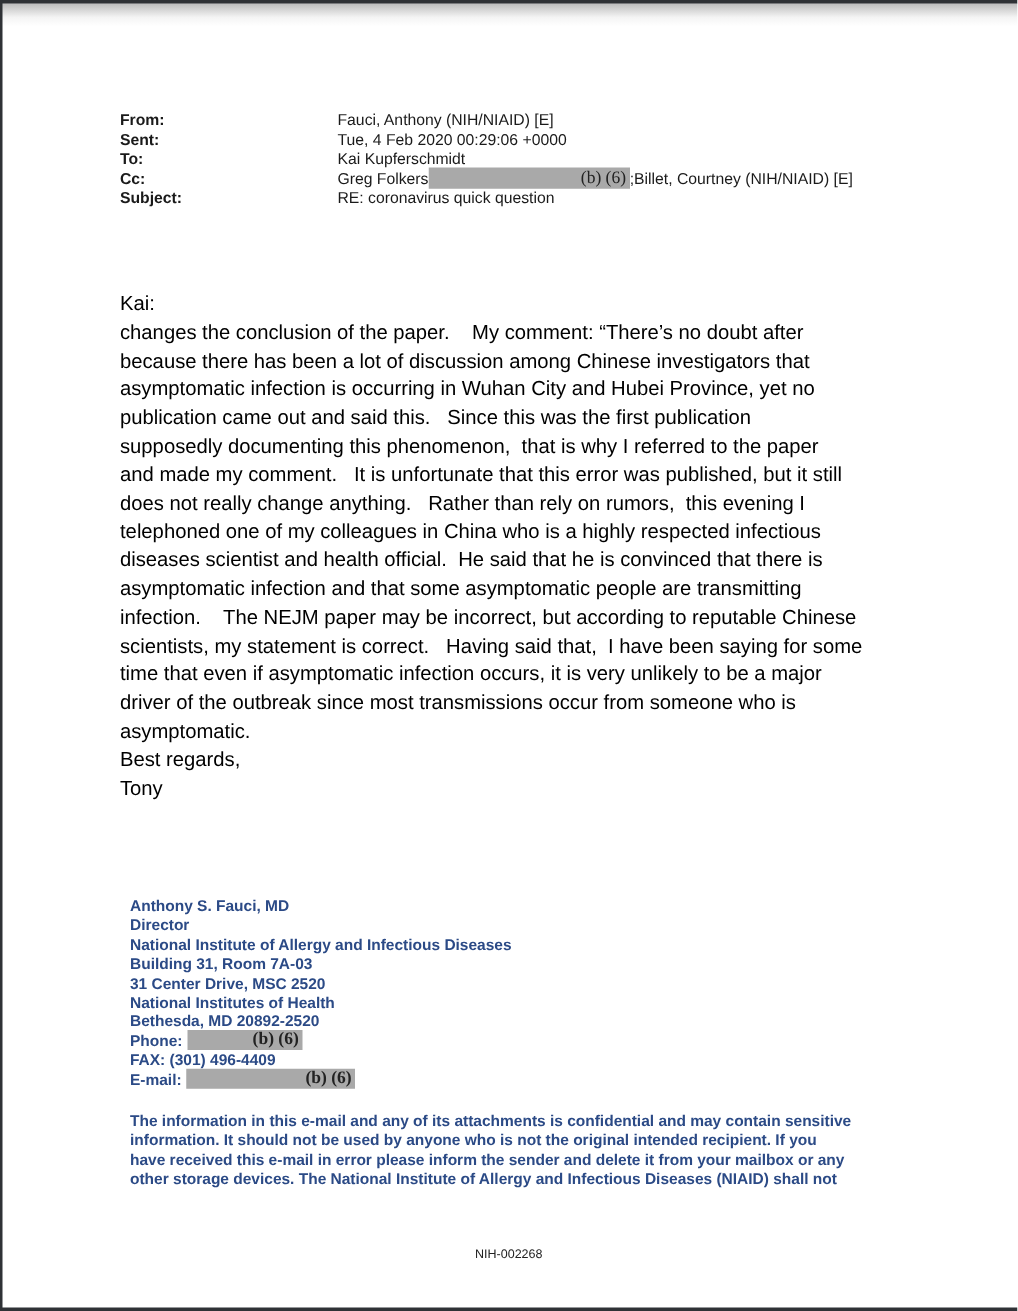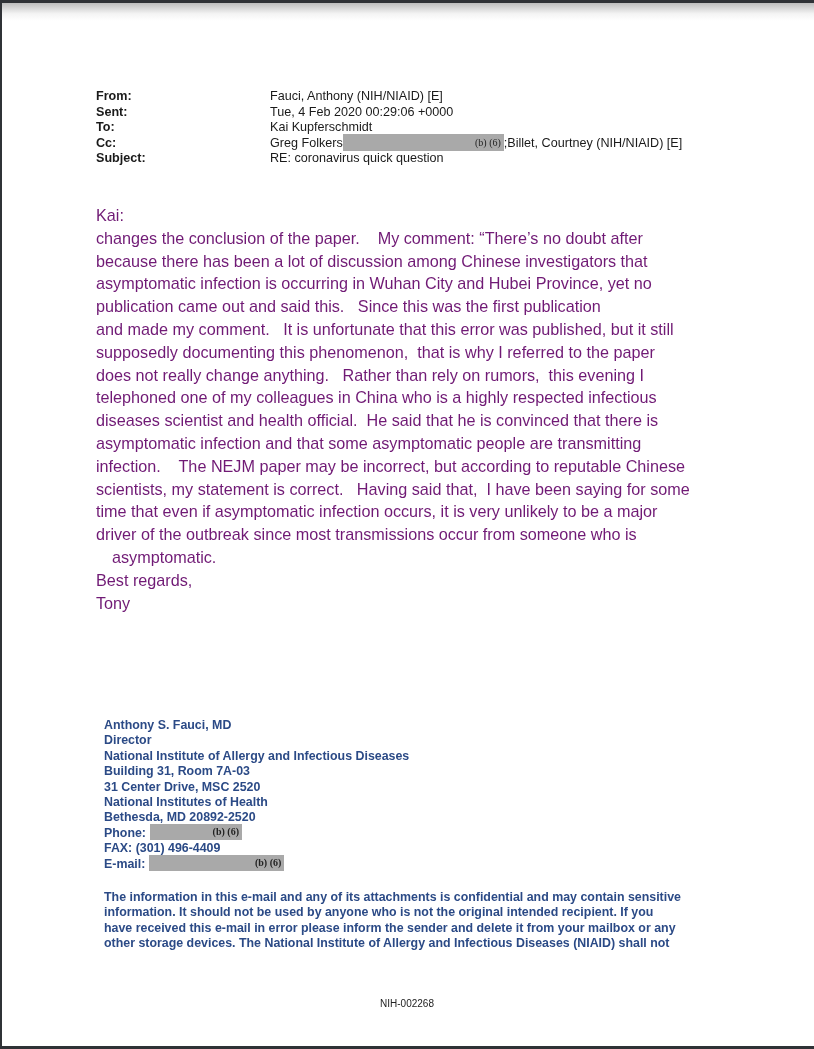--- a/index.html
+++ b/index.html
@@ -25,29 +25,29 @@
   .header {
     position: absolute; left: 96px; top: 89px;
     font-family: "Liberation Sans", sans-serif;
     font-size: 12.6px; color: #1a1a1a;
   }
   .hrow { height: 15.6px; line-height: 15.6px; white-space: nowrap; position: relative; }
   .hlabel { position: absolute; left: 0; font-weight: bold; }
   .hvalue { position: absolute; left: 174px; }
   .redact {
     display: inline-block; background: #a9a9a9; color: #222;
-    font-family: "Liberation Serif", serif; font-size: 10px;
+    font-family: "Liberation Serif", serif; font-size: 14px;
     text-align: right; vertical-align: middle;
     box-sizing: border-box; padding-right: 3px;
   }
   .cc-redact { width: 161px; height: 17px; line-height: 17px; margin-top: -2px; }
   .body {
-    position: absolute; left: 96px; top: 204px; width: 640px;
+    position: absolute; left: 96px; top: 232px; width: 640px;
     font-family: "Liberation Sans", sans-serif;
-    font-size: 16.2px; color: #701a75;
+    font-size: 16.2px; color: #000000;
     line-height: 22.8px;
   }
   .bline { white-space: nowrap; height: 22.8px; }
   .hl { background: #9fc4e0; }
   .sig {
     position: absolute; left: 104px; top: 718px; width: 640px;
     font-family: "Liberation Sans", sans-serif;
     font-size: 12.4px; font-weight: bold; color: #2b4a86;
     line-height: 15.4px;
   }
@@ -91,31 +91,31 @@
     <span class="hvalue">RE: coronavirus quick question</span>
   </div>
 </div>
 
 <div class="body">
   <div class="bline">Kai:</div>
   <div class="bline" style="white-space: pre;">changes the conclusion of the paper.    My comment: “There’s no doubt after</div>
   <div class="bline" style="white-space: pre;">because there has been a lot of discussion among Chinese investigators that</div>
   <div class="bline" style="white-space: pre;">asymptomatic infection is occurring in Wuhan City and Hubei Province, yet no</div>
   <div class="bline" style="white-space: pre;">publication came out and said this.   Since this was the first publication</div>
+  <div class="bline" style="white-space: pre;">supposedly documenting this phenomenon,  that is why I referred to the paper</div>
   <div class="bline" style="white-space: pre;">and made my comment.   It is unfortunate that this error was published, but it still</div>
-  <div class="bline" style="white-space: pre;">supposedly documenting this phenomenon,  that is why I referred to the paper</div>
   <div class="bline" style="white-space: pre;">does not really change anything.   Rather than rely on rumors,  this evening I</div>
   <div class="bline" style="white-space: pre;">telephoned one of my colleagues in China who is a highly respected infectious</div>
   <div class="bline" style="white-space: pre;">diseases scientist and health official.  He said that he is convinced that there is</div>
   <div class="bline" style="white-space: pre;">asymptomatic infection and that some asymptomatic people are transmitting</div>
   <div class="bline" style="white-space: pre;">infection.    The NEJM paper may be incorrect, but according to reputable Chinese</div>
   <div class="bline" style="white-space: pre;">scientists, my statement is correct.   Having said that,  I have been saying for some</div>
   <div class="bline" style="white-space: pre;">time that even if asymptomatic infection occurs, it is very unlikely to be a major</div>
   <div class="bline" style="white-space: pre;">driver of the outbreak since most transmissions occur from someone who is</div>
-  <div class="bline" style="white-space: pre; margin-left: 16px;">asymptomatic.</div>
+  <div class="bline" style="white-space: pre;">asymptomatic.</div>
   <div class="bline">Best regards,</div>
   <div class="bline">Tony</div>
 </div>
 
 <div class="sig">
   <div class="sline">Anthony S. Fauci, MD</div>
   <div class="sline">Director</div>
   <div class="sline">National Institute of Allergy and Infectious Diseases</div>
   <div class="sline">Building 31, Room 7A-03</div>
   <div class="sline">31 Center Drive, MSC 2520</div>

